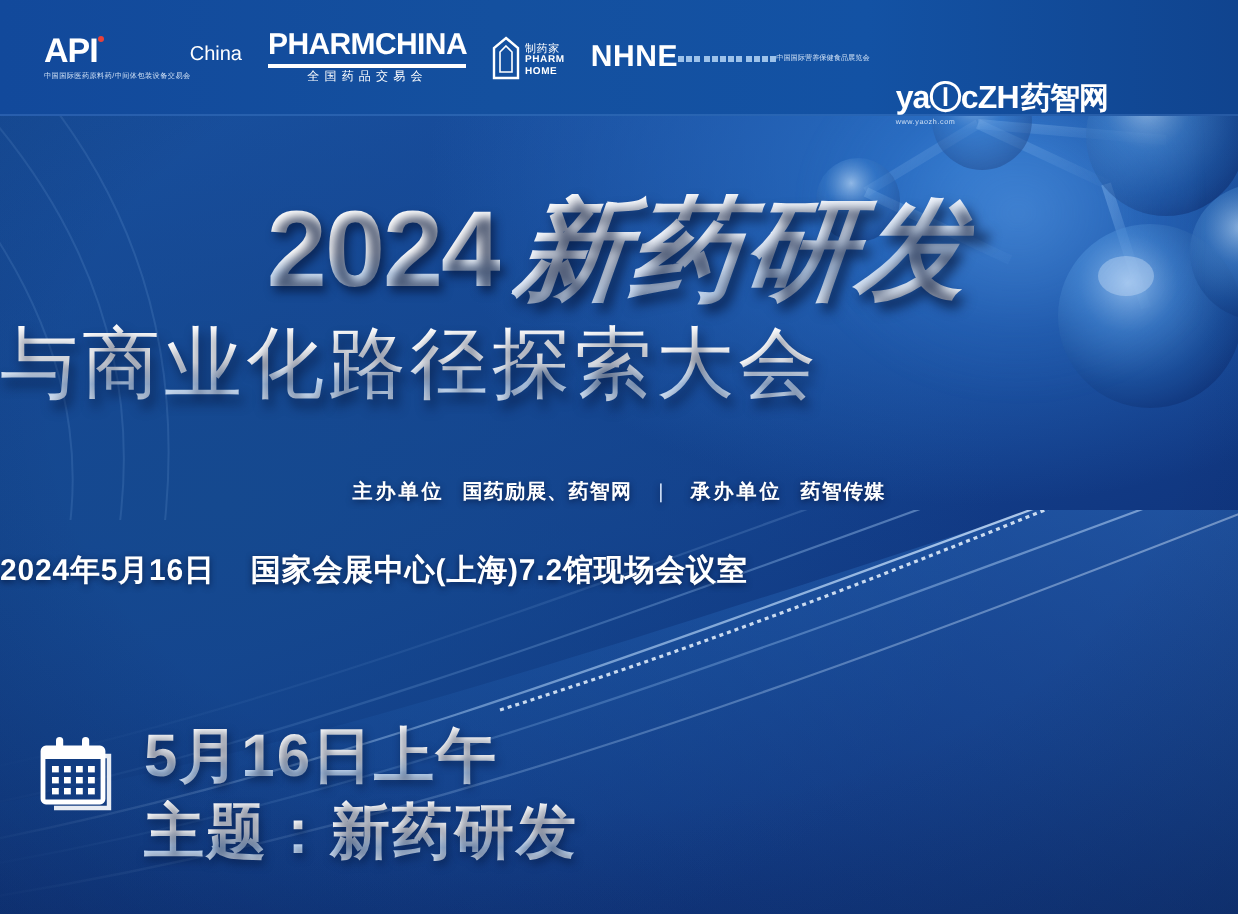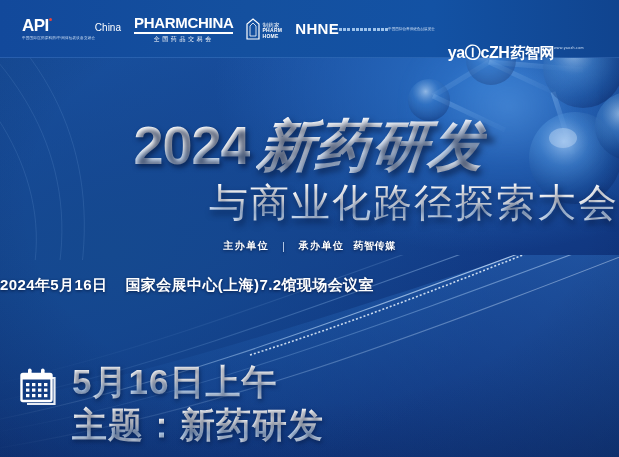--- a/index.html
+++ b/index.html
@@ -143,33 +143,33 @@
   .ph-en2 { font-size: 5px; font-weight: bold; letter-spacing: .3px; }
 
   
   .logo-nhne { display: flex; align-items: center; }
   .nhne-main { font-weight: bold; font-size: 15px; letter-spacing: .3px; }
   .nhne-bars { display: flex; gap: 1.2px; margin-top: 1.5px; }
   .nhne-bars i { width: 3px; height: 2.5px; background: #9dc2ea; display: block; }
   .nhne-sub { font-size: 3.6px; margin-top: 2px; color: #cfe0f5; white-space: nowrap; }
 
   
-  .logo-yz { display: flex; flex-direction: row; align-items: flex-start; margin-top: 48px; }
+  .logo-yz { display: flex; flex-direction: column; align-items: flex-start; margin-top: 48px; }
   .yz-row { display: flex; align-items: baseline; }
   .yz-en { font-weight: bold; font-size: 16px; letter-spacing: -0.4px; }
   .yz-cn { font-weight: bold; font-size: 15px; margin-left: 1px; letter-spacing: -0.5px; }
   .yz-sub { font-size: 3.6px; margin-top: 2px; color: #cfe0f5; letter-spacing: .3px; }
 
   
   .title-block {
     position: absolute;
     left: 0; right: 0;
-    top: 112px;
+    top: 92px;
     z-index: 5;
-    text-align: right;
+    text-align: left;
   }
   .title-line1 {
     display: flex;
     align-items: center;
     justify-content: center;
     gap: 8px;
     height: 66px;
   }
   .year {
     font-size: 54px;
@@ -253,21 +253,21 @@
     left: 18px;
     top: 362px;
     z-index: 5;
     display: flex;
     align-items: flex-start;
     gap: 14px;
   }
   .cal-icon { width: 40px; height: 40px; flex: none; margin-top: 4px; }
   .session-text { display: flex; flex-direction: column; gap: 4px; }
   .session-line {
-    font-size: 35px;
+    font-size: 30px;
     font-weight: bold;
     letter-spacing: 1px;
     line-height: 1.12;
     background: linear-gradient(180deg, #ffffff 0%, #ffffff 48%, #bcd6f4 72%, #f4f9ff 100%);
     -webkit-background-clip: text;
     background-clip: text;
     -webkit-text-fill-color: transparent;
     text-shadow: 1px 2px 4px rgba(4,18,52,.55);
   }
 </style>
@@ -419,20 +419,21 @@
   <div class="title-block">
     <div class="title-line1">
       <span class="year">2024</span>
       <span class="calligraphy">新药研发</span>
     </div>
     <div class="title-line2">与商业化路径探索大会</div>
   </div>
 
   <div class="org-row">
     <span class="org-label">主办单位</span>
+    <span>国药励展、药智网</span>
     <span class="org-sep">|</span>
     <span class="org-label">承办单位</span>
     <span>药智传媒</span>
   </div>
 
   <div class="venue-row">
     <span>2024年5月16日</span>
     <span>国家会展中心(上海)7.2馆现场会议室</span>
   </div>
 

